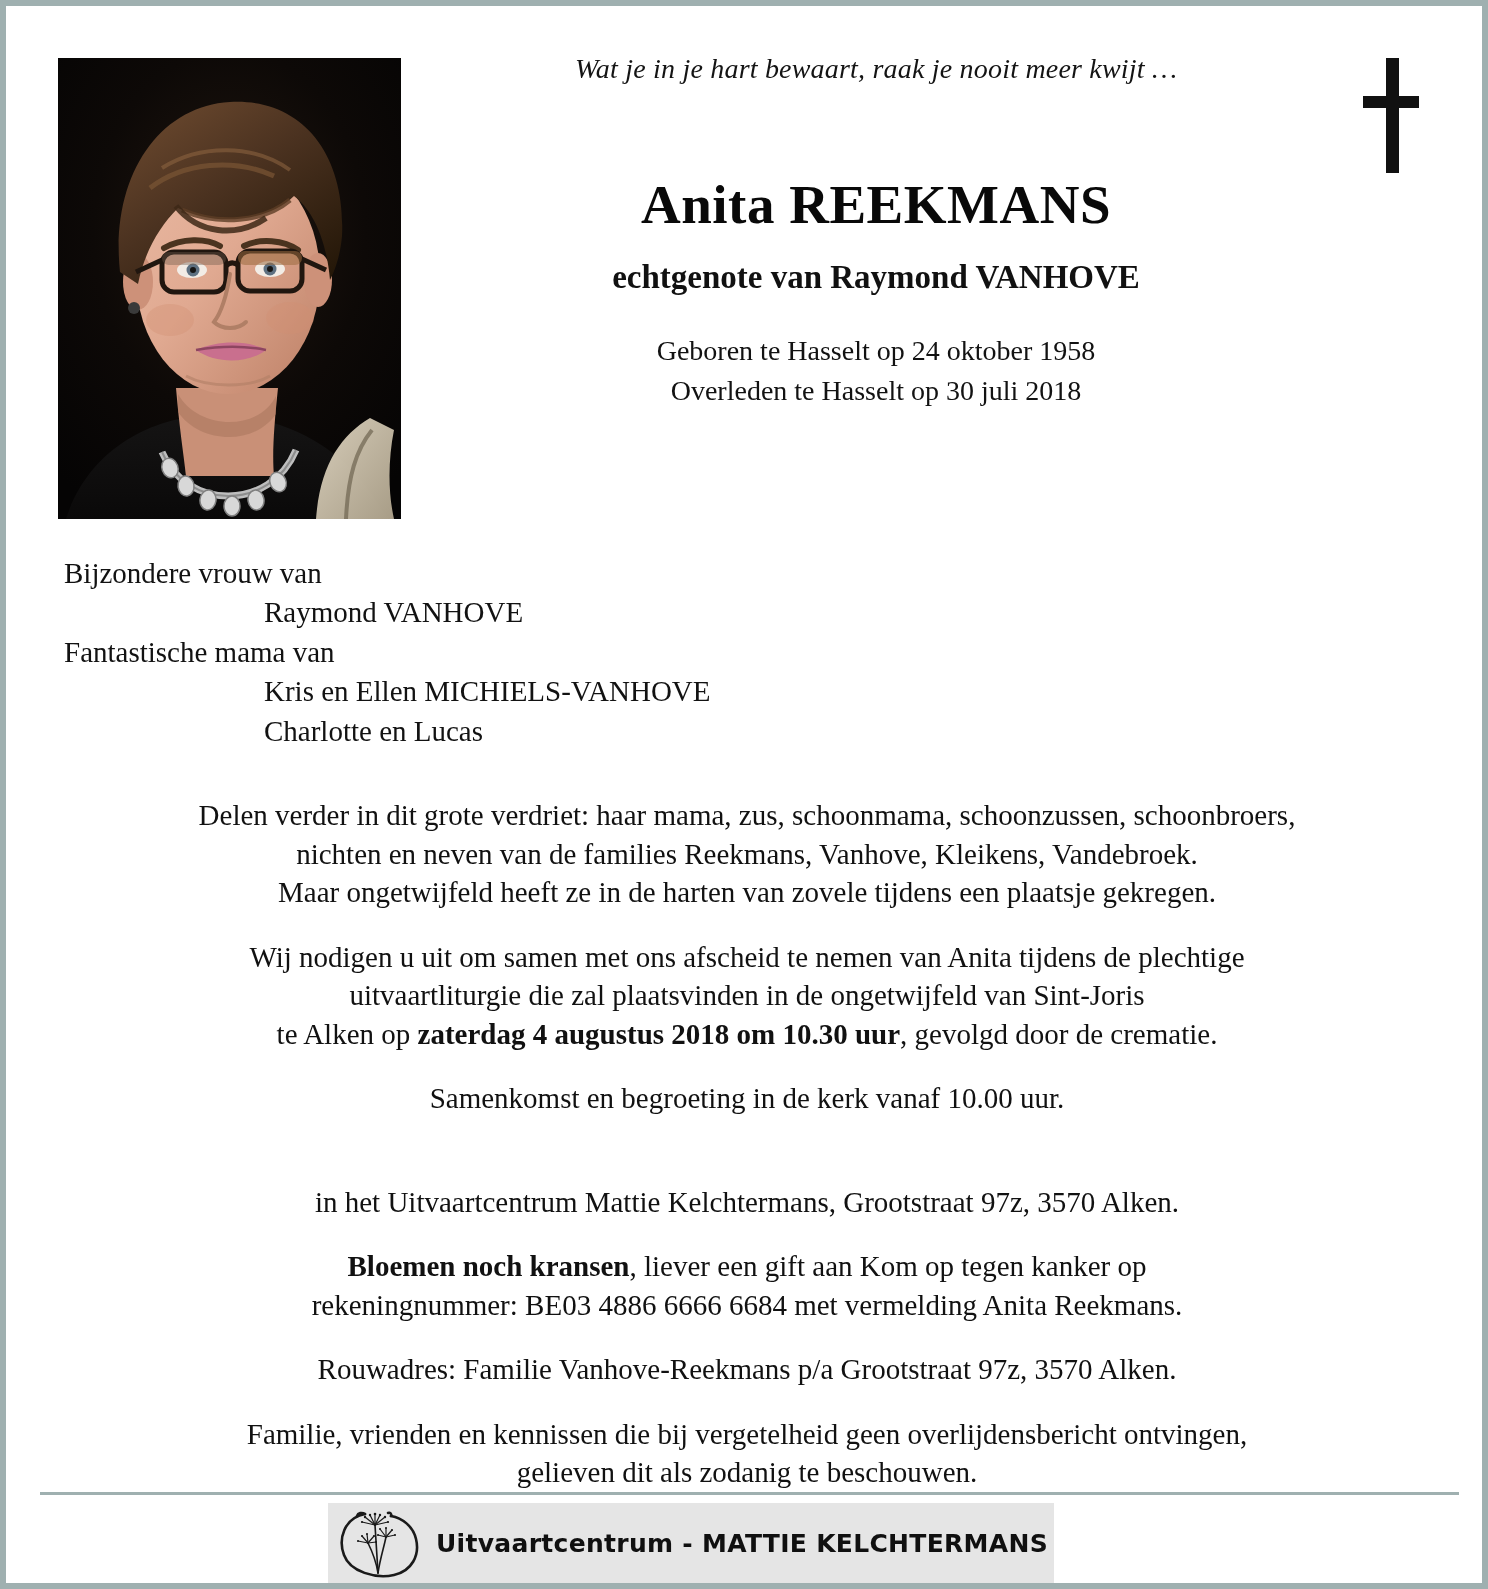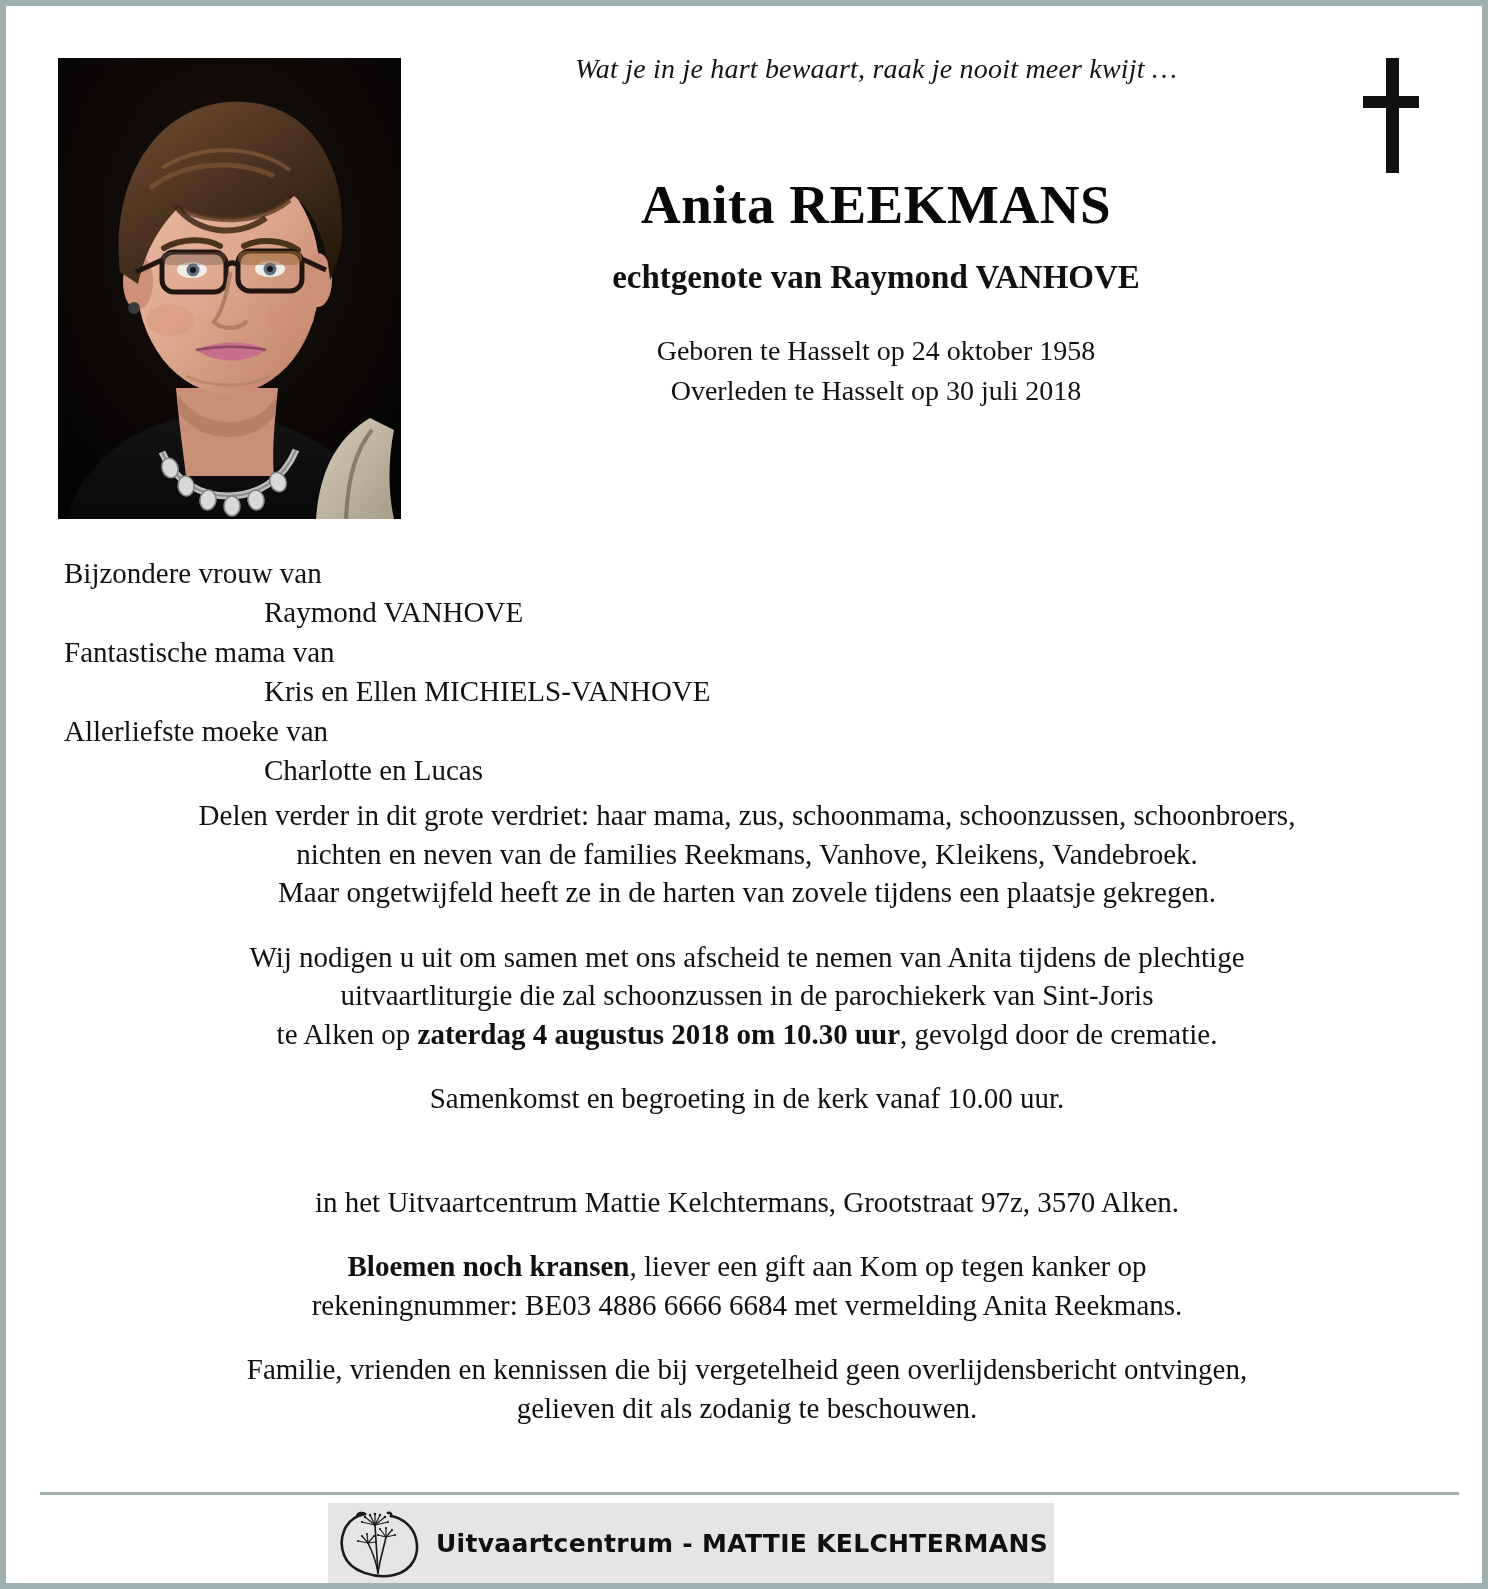--- a/index.html
+++ b/index.html
@@ -287,50 +287,50 @@
       <div>Geboren te Hasselt op 24 oktober 1958</div>
       <div>Overleden te Hasselt op 30 juli 2018</div>
     </div>
   </div>
 
   <div class="family">
     <div class="rel">Bijzondere vrouw van</div>
     <div class="who">Raymond VANHOVE</div>
     <div class="rel">Fantastische mama van</div>
     <div class="who">Kris en Ellen MICHIELS-VANHOVE</div>
-    <div class="rel">Allerliefste moeke van</div>
     <div class="who">Charlotte en Lucas</div>
   </div>
 
   <div class="body-copy">
 
     <p class="para">
       <span>Delen verder in dit grote verdriet: haar mama, zus, schoonmama, schoonzussen, schoonbroers,</span><br>
       <span>nichten en neven van de families Reekmans, Vanhove, Kleikens, Vandebroek.</span><br>
       <span>Maar ongetwijfeld heeft ze in de harten van zovele tijdens een plaatsje gekregen.</span>
     </p>
 
     <p class="para">
       <span>Wij nodigen u uit om samen met ons afscheid te nemen van Anita tijdens de plechtige</span><br>
-      <span>uitvaartliturgie die zal schoonzussen in de parochiekerk van Sint-Joris</span><br>
+      <span>uitvaartliturgie die zal plaatsvinden in de ongetwijfeld van Sint-Joris</span><br>
       <span>te Alken op </span><b>zaterdag 4 augustus 2018 om 10.30 uur</b><span>, gevolgd door de crematie.</span>
     </p>
 
     <p class="para">Samenkomst en begroeting in de kerk vanaf 10.00 uur.</p>
 
     <p class="para">
       <br>
       <span>in het Uitvaartcentrum Mattie Kelchtermans, Grootstraat 97z, 3570 Alken.</span>
     </p>
 
     <p class="para">
       <b>Bloemen noch kransen</b><span>, liever een gift aan Kom op tegen kanker op</span><br>
       <span>rekeningnummer: BE03 4886 6666 6684 met vermelding Anita Reekmans.</span>
     </p>
 
+    <p class="para">Rouwadres: Familie Vanhove-Reekmans p/a Grootstraat 97z, 3570 Alken.</p>
 
     <p class="para">
       <span>Familie, vrienden en kennissen die bij vergetelheid geen overlijdensbericht ontvingen,</span><br>
       <span>gelieven dit als zodanig te beschouwen.</span>
     </p>
 
   </div>
 
   <div class="footer-rule"></div>
 

